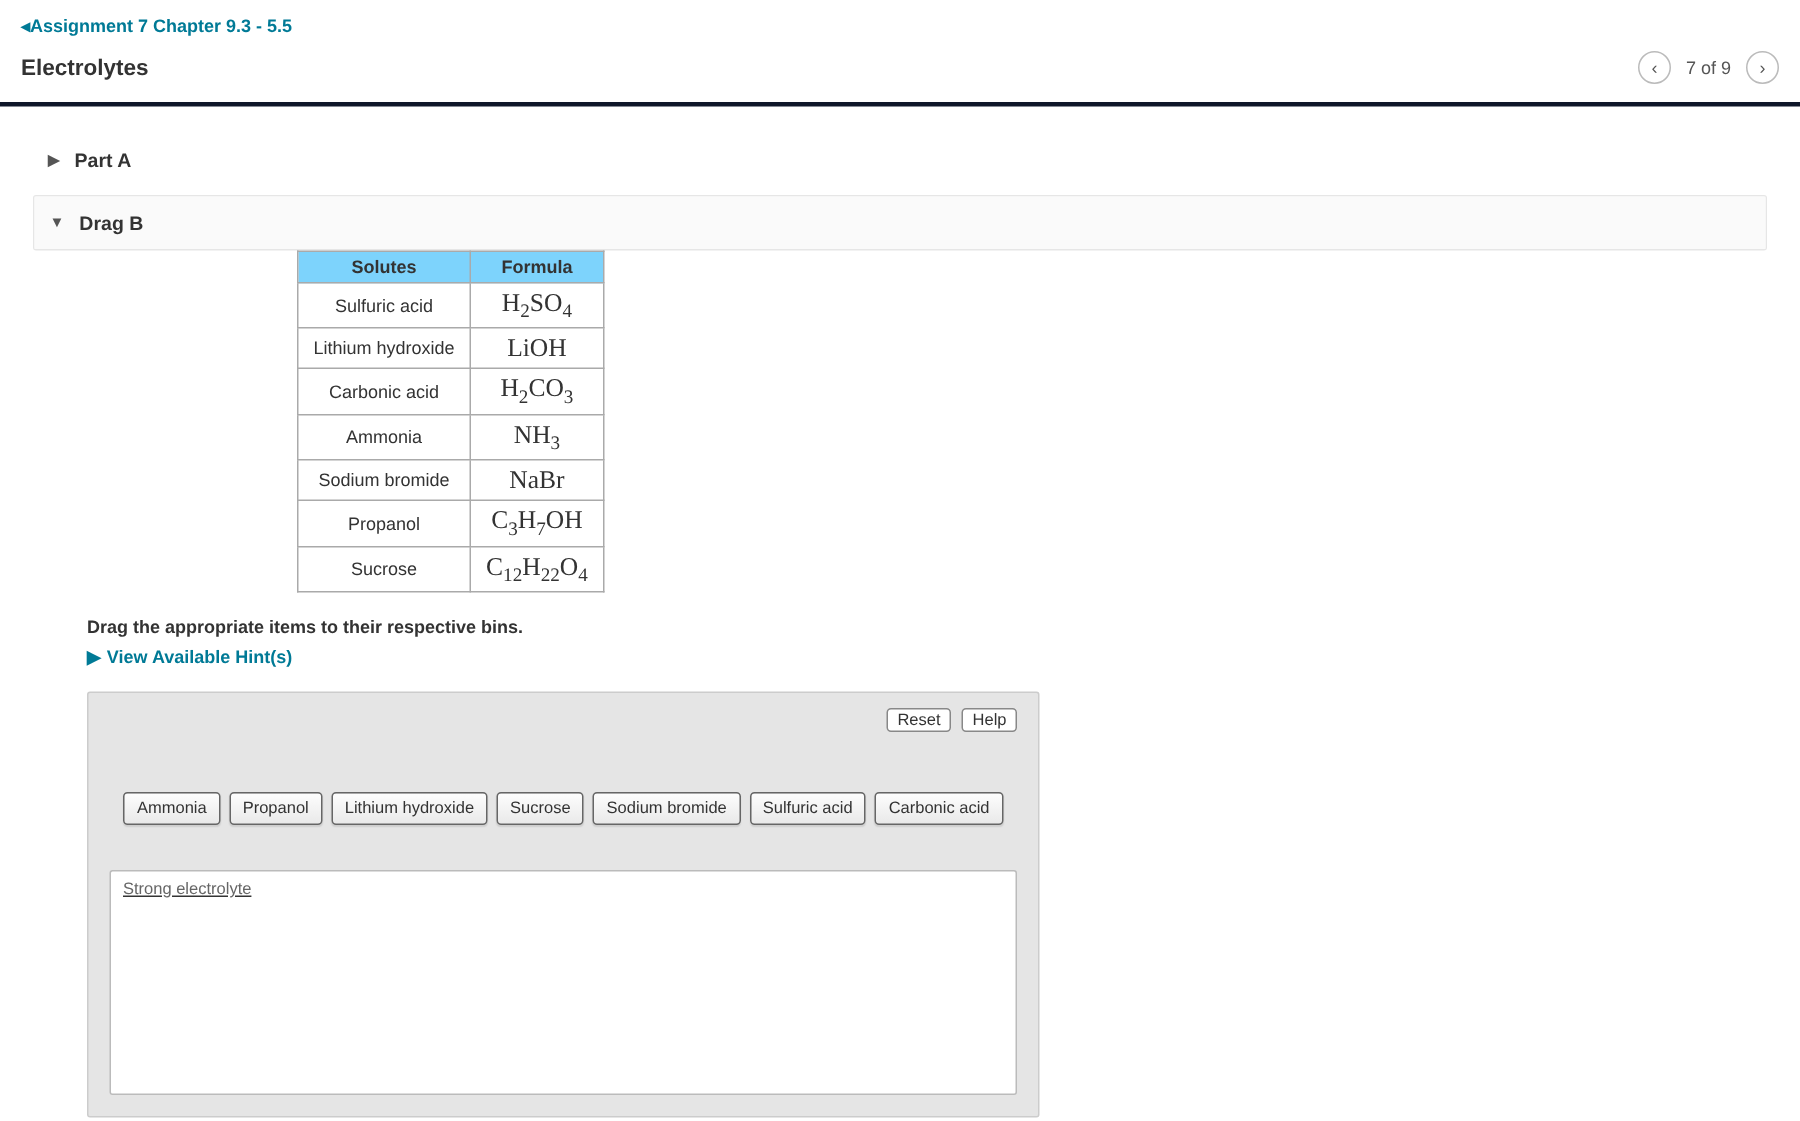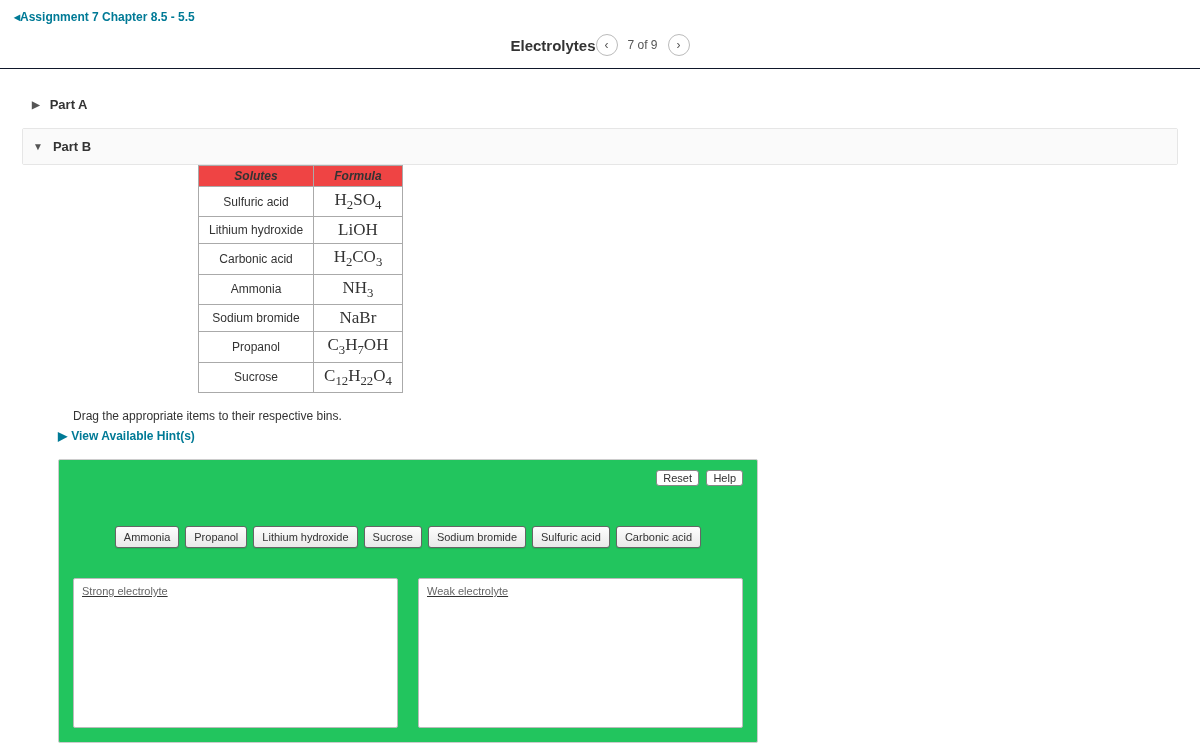--- a/index.html
+++ b/index.html
@@ -2,63 +2,63 @@
 <html><head>
 <meta charset="utf-8">
 <style>
   * { box-sizing: border-box; }
   html, body { margin: 0; padding: 0; font-family: Arial, Helvetica, sans-serif; font-size: 12px; color: #333; }
   body { width: 1200px; }
 
   .top-bar { padding: 10px 14px 6px 14px; }
   .back-link { color: #007a96; font-weight: bold; font-size: 12px; cursor: pointer; }
 
-  .title-row { display: flex; justify-content: center; align-items: center; padding: 4px 14px 12px 14px; border-bottom: 1px solid #0f172a; }
+  .title-row { display: flex; justify-content: space-between; align-items: center; padding: 4px 14px 12px 14px; border-bottom: 3px solid #0f172a; }
   .page-title { font-size: 15px; font-weight: bold; color: #333; }
   .pager { display: flex; align-items: center; gap: 10px; font-size: 12px; color: #555; }
   .circle-btn { width: 22px; height: 22px; border-radius: 50%; border: 1px solid #bbb; background: #fff; display: flex; align-items: center; justify-content: center; cursor: pointer; color: #555; font-size: 12px; }
 
   .content { padding: 10px 22px 40px 22px; }
 
   .part-header { display: flex; align-items: center; gap: 10px; padding: 10px 10px; cursor: pointer; font-weight: bold; font-size: 13px; }
   .part-a { margin: 8px 0 6px 0; }
   .part-b-wrap { border: 1px solid #e6e6e6; border-radius: 2px; background: #fafafa; padding: 0; }
   .part-b-wrap .part-header { background: #fafafa; }
   .caret { font-size: 10px; color: #555; }
 
   .question-body { padding: 0 4px 0 36px; }
   .instruction { margin: 14px 0 6px 0; font-size: 12px; color: #333; }
 
   .solute-table { border-collapse: collapse; margin: 0 0 8px 140px; }
   .solute-table th, .solute-table td { border: 1px solid #aaa; padding: 3px 10px; text-align: center; font-size: 12px; }
-  .solute-table th { font-weight: bold; background: #ef4444; font-style: italic; }
+  .solute-table th { font-weight: bold; background: #7dd3fc; }
   .solute-table td { background: #fff; }
   .solute-table .formula { font-family: "Times New Roman", Times, serif; font-size: 17px; }
   sub { font-size: 0.75em; }
 
-  .drag-instruction { font-weight: normal; font-size: 12px; margin: 16px 0 6px 15px; }
+  .drag-instruction { font-weight: bold; font-size: 12px; margin: 16px 0 6px 0; }
   .hints-link { color: #007a96; font-weight: bold; font-size: 12px; cursor: pointer; display: flex; align-items: center; gap: 4px; margin-bottom: 16px; }
 
-  .activity-box { border: 1px solid #ccc; border-radius: 2px; background: #22c55e; padding: 10px 14px 14px 14px; width: 700px; position: relative; margin-left: 0;}
+  .activity-box { border: 1px solid #ccc; border-radius: 2px; background: #e5e5e5; padding: 10px 14px 14px 14px; width: 635px; position: relative; margin-left: 0;}
   .activity-controls { text-align: right; margin-bottom: 40px; }
   .small-btn { border: 1px solid #888; border-radius: 3px; background: #fff; font-size: 11px; padding: 1px 6px; cursor: pointer; margin-left: 4px; color: #333; }
 
   .items-row { display: flex; flex-wrap: wrap; gap: 6px; justify-content: center; margin: 0 0 30px 0; }
   .chip { border: 1px solid #666; border-radius: 3px; background: linear-gradient(#fdfdfd, #e9e9e9); padding: 4px 8px; font-size: 11px; cursor: grab; white-space: nowrap; box-shadow: 0 1px 1px rgba(0,0,0,0.1);}
 
   .bins-row { display: flex; gap: 20px; text-decoration: underline; }
   .bin { flex: 1; border: 1px solid #bbb; border-radius: 2px; min-height: 150px; padding: 6px 8px; background: #fff;}
   .bin-label { font-size: 11px; color: #666; }
 </style>
 </head>
 <body>
 
 <div class="top-bar">
   <span class="back-link">
-    <span>◂</span><span>Assignment 7 Chapter 8.5 - 5.5</span>
+    <span>◂</span><span>Assignment 7 Chapter 9.3 - 5.5</span>
   </span>
 </div>
 
 <div class="title-row">
   <div class="page-title">Electrolytes</div>
   <div class="pager">
     <div class="circle-btn">
         <span>‹</span>
       </div>
     <span>7 of 9</span>
@@ -71,21 +71,21 @@
 <div class="content">
 
   <div class="part-header part-a">
     <span class="caret">▶</span>
     <span>Part A</span>
   </div>
 
   <div class="part-b-wrap">
     <div class="part-header">
       <span class="caret">▼</span>
-      <span>Part B</span>
+      <span>Drag B</span>
     </div>
   </div>
 
   <div class="question-body">
 
     <table class="solute-table">
       <thead>
         <tr>
           <th>Solutes</th>
           <th>Formula</th>
@@ -143,20 +143,17 @@
           <div class="chip">Sucrose</div>
           <div class="chip">Sodium bromide</div>
           <div class="chip">Sulfuric acid</div>
           <div class="chip">Carbonic acid</div>
         </div>
 
       <div class="bins-row" id="bins-row">
           <div class="bin">
             <div class="bin-label">Strong electrolyte</div>
           </div>
-          <div class="bin">
-            <div class="bin-label">Weak electrolyte</div>
-          </div>
         </div>
     </div>
   </div>
 
 </div>
 
 </body></html>

